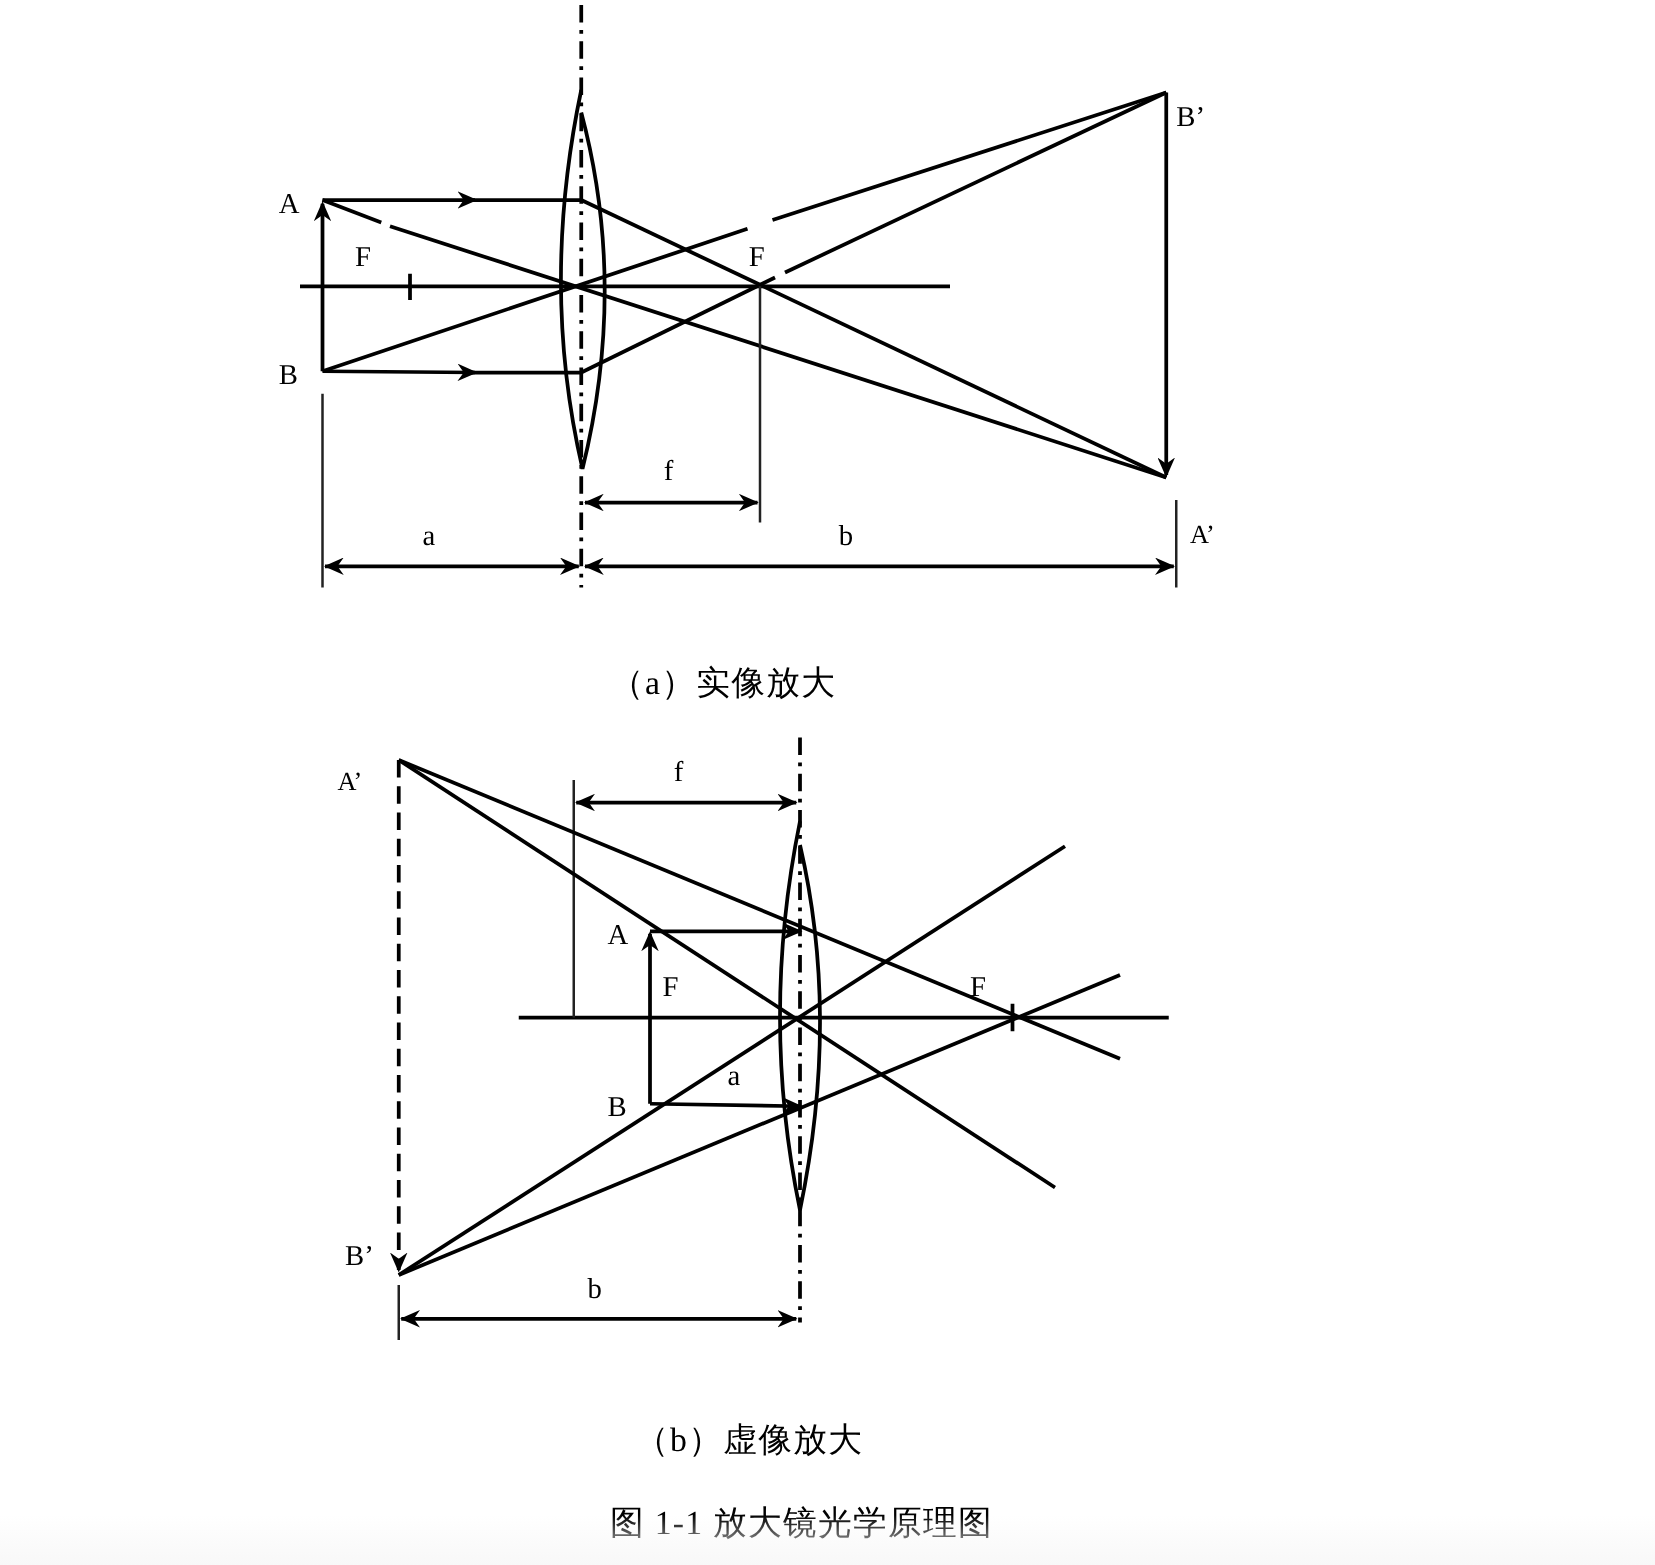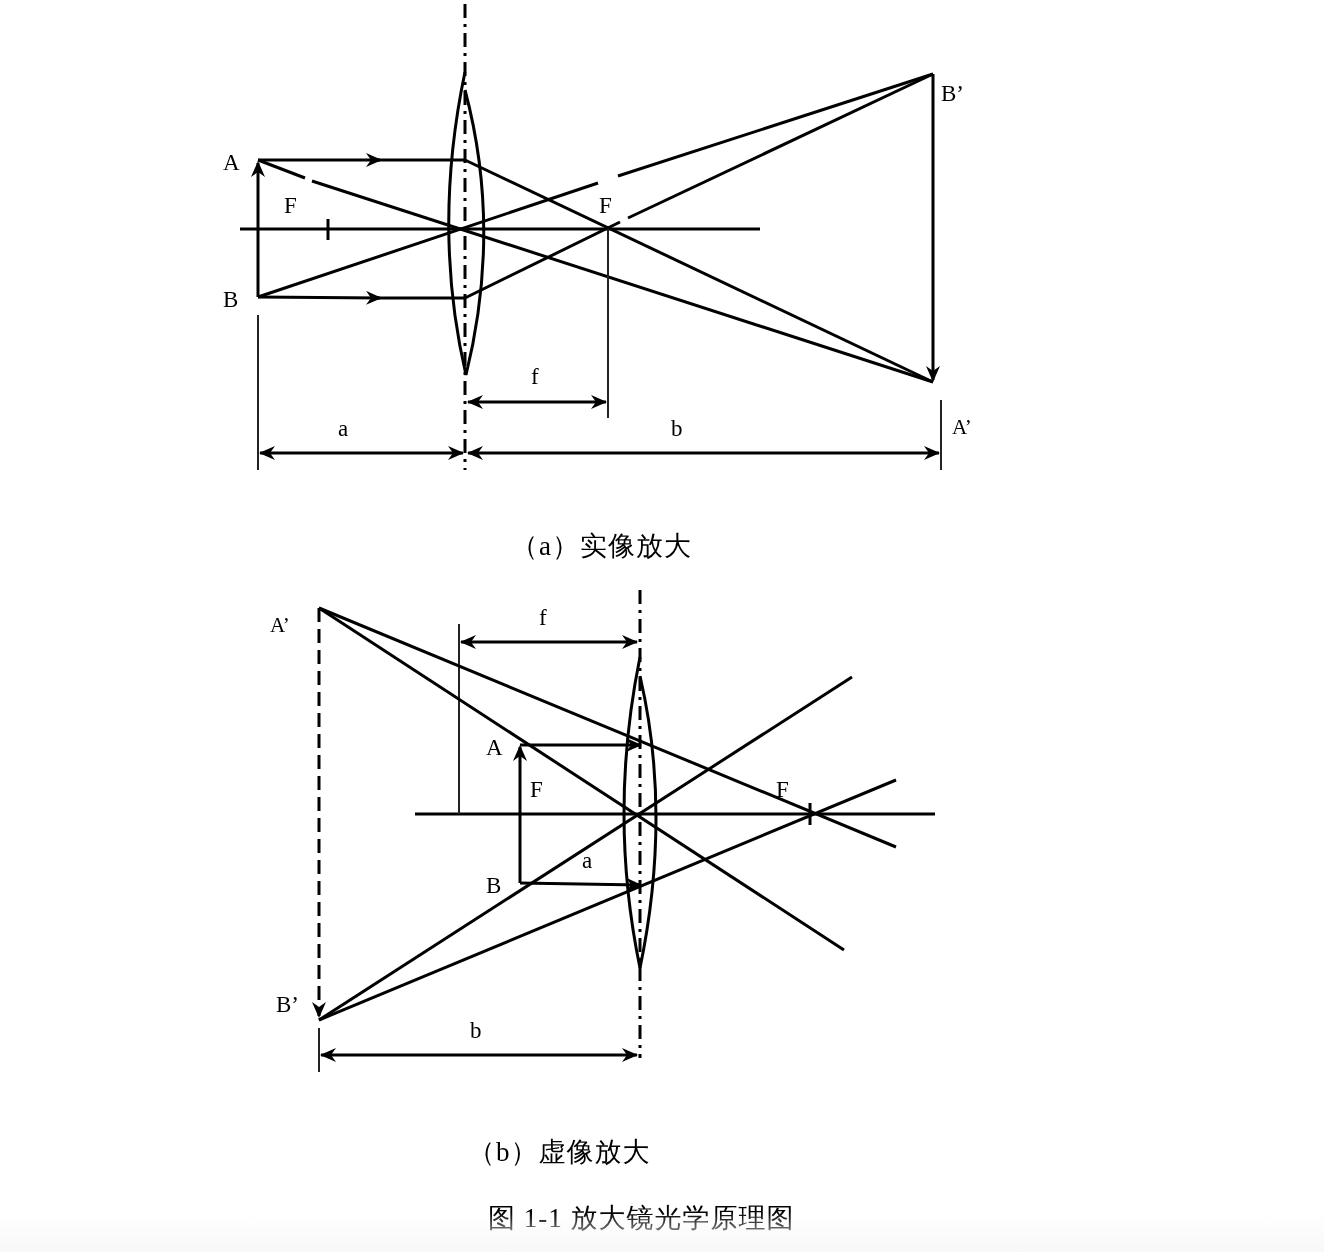--- a/index.html
+++ b/index.html
@@ -161,17 +161,17 @@
     <text class="lbl" x="486" y="755">A</text>
     <text class="lbl" x="486" y="893">B</text>
     <text class="lbl" x="530" y="797">F</text>
     <text class="lbl" x="776" y="797">F</text>
     <text class="lbl" x="539" y="625">f</text>
     <text class="lbl" x="582" y="868">a</text>
     <text class="lbl" x="470" y="1038">b</text>
   </g>
 </svg>
 
-<div class="caption" style="left:488px; top:528px;margin-left:23px;">（a）实像放大</div>
-<div class="caption" style="left:468px; top:1134px;">（b）虚像放大</div>
+<div class="caption" style="left:488px; top:528px;">（a）实像放大</div>
+<div class="caption" style="left:508px; top:1134px;">（b）虚像放大</div>
 <div class="caption" style="left:488px; top:1200px;">图 1-1  放大镜光学原理图</div>
 
 <div class="page-bottom-fade"></div>
 
 </body></html>

